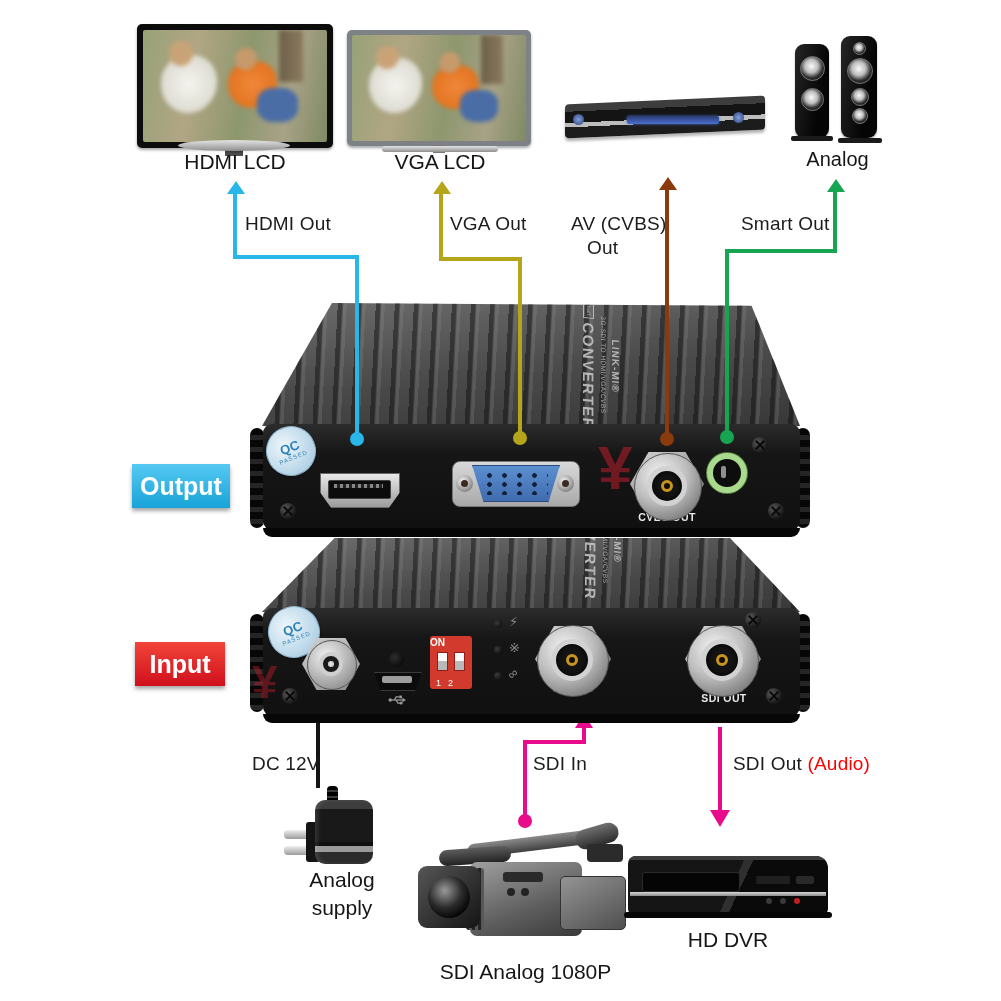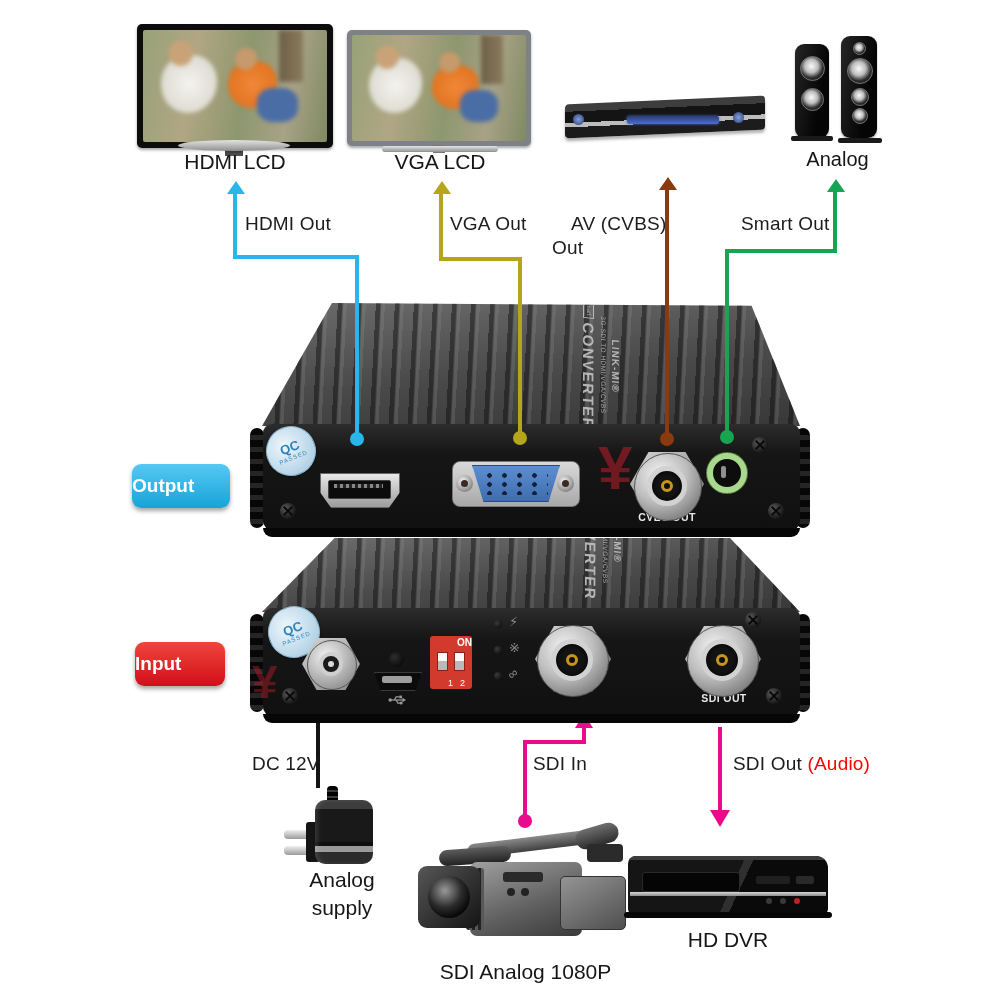--- a/index.html
+++ b/index.html
@@ -38,22 +38,22 @@
   .qc .q1{font-size:13px;font-weight:bold;line-height:13px;}
   .qc .q2{font-size:6px;letter-spacing:1px;line-height:8px;}
   .toptext{position:absolute;display:flex;flex-direction:column;align-items:center;gap:3px;
      transform:rotate(90deg) skew(-6deg,0deg);color:#c3c3c3;opacity:.9;text-align:center;}
   .toptext .brand{font-size:10px;font-weight:bold;letter-spacing:1px;}
   .toptext .model{font-size:6.5px;letter-spacing:.5px;color:#b5b5b5;}
   .toptext .prodline{display:flex;align-items:center;gap:4px;}
   .toptext .logo{font-size:6px;border:1px solid #c3c3c3;padding:0 2px;line-height:9px;}
   .toptext .prod{font-size:15px;font-weight:bold;letter-spacing:1.5px;}
   .portlabel{position:absolute;color:#e9e9e9;font-size:10.5px;font-weight:bold;letter-spacing:.4px;text-align:center;}
-  .badge{position:absolute;color:#fff;font-size:19px;font-weight:bold;text-align:left;line-height:44px;
-     border-radius:9px;box-shadow:0 3px 4px rgba(0,0,0,.35);}
+  .badge{position:absolute;color:#fff;font-size:25px;font-weight:bold;text-align:center;line-height:44px;
+     border-radius:0;box-shadow:0 3px 4px rgba(0,0,0,.35);}
   .badge.blue{background:linear-gradient(#55c9f2,#18a3d8);}
   .badge.red{background:linear-gradient(#f2453a,#cf0f1c);}
   .watermark{position:absolute;color:rgba(205,30,45,.5);font-weight:bold;}
   
   .hdmi-outer{position:absolute;background:linear-gradient(#e8e8e8,#9c9c9c);border:1px solid #666;
      clip-path:polygon(0 0,100% 0,100% 55%,86% 100%,14% 100%,0 55%);}
   .hdmi-inner{position:absolute;background:#0c0c0c;border-radius:2px;border:1px solid #444;}
   .hdmi-slot{position:absolute;background:repeating-linear-gradient(90deg,#888 0 3px,#222 3px 6px);}
   .vga-bracket{position:absolute;background:linear-gradient(#d9d9d9,#a8a8a8);border-radius:8px;border:1px solid #777;}
   .vga-screw{position:absolute;width:17px;height:17px;border-radius:50%;
@@ -70,24 +70,24 @@
   .bnc-bore{position:absolute;border-radius:50%;background:#141414;border:5px solid #d2d2d2;box-shadow:inset 0 0 6px #000;}
   .bnc-pin{position:absolute;border-radius:50%;background:#120d06;border:3px solid #c8961e;}
   .audio-ring{position:absolute;border-radius:50%;background:#0d0d0d;border:6px solid #a9d98c;box-shadow:0 0 0 1px #557a3f;}
   .audio-slot{position:absolute;background:#8f8f8f;border-radius:2px;}
   .dcjack-hex{position:absolute;background:linear-gradient(150deg,#d2d2d2,#8a8a8a);
      clip-path:polygon(25% 0,75% 0,100% 50%,75% 100%,25% 100%,0 50%);}
   .dcjack-outer{position:absolute;border-radius:50%;border:1px solid #555;
      background:radial-gradient(circle at 38% 32%,#f2f2f2,#b5b5b5 50%,#777);}
   .dcjack-bore{position:absolute;border-radius:50%;background:#1a1a1a;border:4px solid #cfcfcf;}
   .dcjack-pin{position:absolute;border-radius:50%;background:#d9d9d9;width:6px;height:6px;}
-  .dip{position:absolute;background:#d23a2e;border-radius:3px;color:#fff;text-align:right;}
+  .dip{position:absolute;background:#d23a2e;border-radius:3px;color:#fff;text-align:left;}
   .dip .on{font-size:10px;font-weight:bold;line-height:14px;}
   .dip .sw{position:absolute;width:9px;height:17px;background:linear-gradient(#fafafa 0 45%,#b9b9b9 45%);border:1px solid #8c1f17;}
-  .dip .nums{position:absolute;bottom:1px;width:100%;font-size:9px;letter-spacing:7px;padding-left:0;box-sizing:border-box;}
+  .dip .nums{position:absolute;bottom:1px;width:100%;font-size:9px;letter-spacing:7px;padding-left:6px;box-sizing:border-box;}
   .led{position:absolute;width:8px;height:8px;border-radius:50%;background:radial-gradient(circle at 35% 35%,#3a3a3a,#050505);}
   .ledicon{position:absolute;color:#8e8e8e;font-size:13px;line-height:13px;}
   .microusb{position:absolute;background:#0b0b0b;border:1px solid #3a3a3a;
      clip-path:polygon(0 0,100% 0,86% 100%,14% 100%);}
   .microusb-slot{position:absolute;background:#9d9d9d;border-radius:2px;}
   .irdot{position:absolute;border-radius:50%;background:radial-gradient(circle at 35% 35%,#2e2e2e,#000);}
   
   .psu-coil{position:absolute;background:repeating-linear-gradient(180deg,#000 0 4px,#3c3c3c 4px 6px);border-radius:4px;}
   .psu-body{position:absolute;background:linear-gradient(180deg,#3d3d3d 0 14%,#191919 14% 66%,#0f0f0f 66% 72%,#9a9a9a 72% 82%,#2b2b2b 82%);
      border-radius:10px;box-shadow:inset 3px 0 4px rgba(255,255,255,.12);}
@@ -168,21 +168,21 @@
   <div class="seg" style="left:439px;top:193px;width:4px;height:68px;background:#b5a51a;"></div>
   <div class="seg" style="left:439px;top:257px;width:83px;height:4px;background:#b5a51a;"></div>
   <div class="seg" style="left:518px;top:257px;width:4px;height:180px;background:#b5a51a;z-index:7;"></div>
   <div class="dot" style="left:513px;top:431px;background:#b5a51a;z-index:8;"></div>
   <div class="lbl" style="left:450px;top:213px;">VGA Out</div>
 
   <div class="arrow-up" style="left:659px;top:177px;border-bottom:13px solid #8a3a0c;"></div>
   <div class="seg" style="left:665px;top:189px;width:4px;height:248px;background:#8a3a0c;z-index:7;"></div>
   <div class="dot" style="left:660px;top:432px;background:#8a3a0c;z-index:8;"></div>
   <div class="lbl" style="left:571px;top:213px;">AV (CVBS)</div>
-  <div class="lbl" style="left:552px;top:237px;">Out</div>
+  <div class="lbl" style="left:587px;top:237px;">Out</div>
 
   <div class="arrow-up" style="left:827px;top:179px;border-bottom:13px solid #18a551;"></div>
   <div class="seg" style="left:833px;top:191px;width:4px;height:62px;background:#18a551;"></div>
   <div class="seg" style="left:727px;top:249px;width:110px;height:4px;background:#18a551;"></div>
   <div class="seg" style="left:725px;top:249px;width:4px;height:186px;background:#18a551;z-index:7;"></div>
   <div class="dot" style="left:720px;top:430px;background:#18a551;z-index:8;"></div>
   <div class="lbl" style="left:741px;top:213px;">Smart Out</div>
 
   <div class="devtop" style="left:262px;top:298px;width:538px;height:128px;z-index:1;
        clip-path:polygon(13% 4%,91% 6%,100% 100%,0 100%);">

